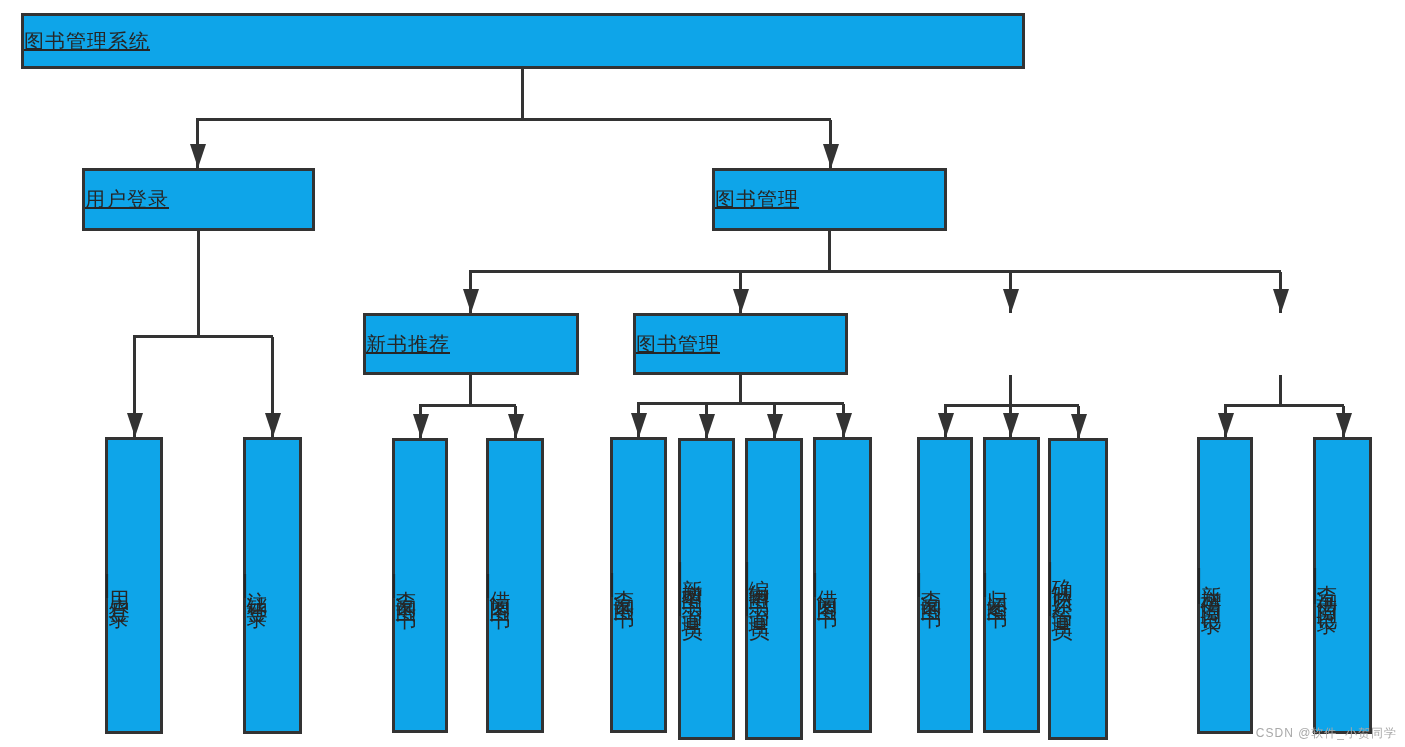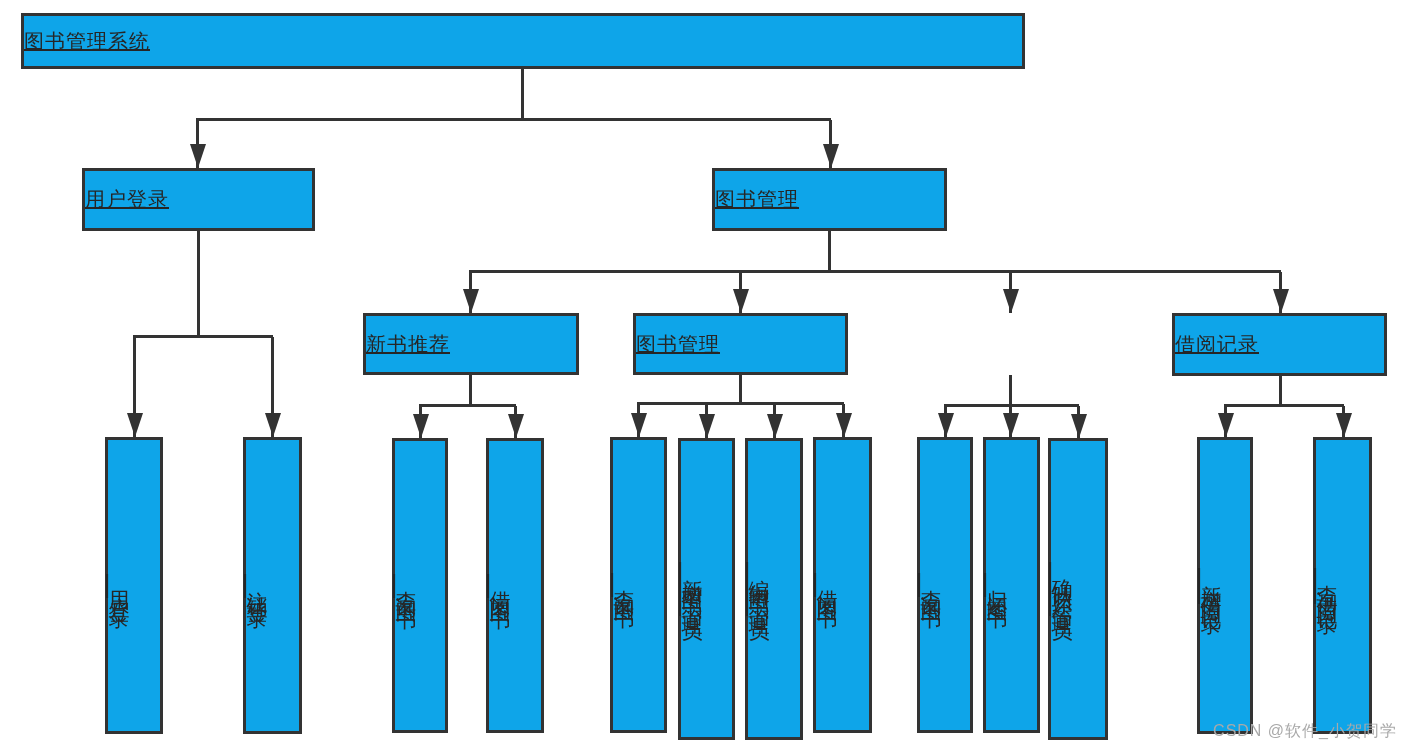--- a/index.html
+++ b/index.html
@@ -66,21 +66,21 @@
     width: 0;
     height: 0;
     border-left: 8px solid transparent;
     border-right: 8px solid transparent;
     border-top: 24px solid var(--line);
   }
   .watermark {
     position: absolute;
     right: 8px;
     bottom: 5px;
-    font-size: 16px;
+    font-size: 12px;
     color: var(--watermark);
     letter-spacing: 1px;
     z-index: 3;
     margin-top: 36px;
   }
 </style>
 </head>
 <body>
 
 <div id="canvas">
@@ -94,23 +94,20 @@
   </div>
   <div class="box" style="left:712px;top:168px;width:235px;height:63px">
     <span>图书管理</span>
   </div>
 
   <div class="box" style="left:363px;top:313px;width:216px;height:62px">
     <span>新书推荐</span>
   </div>
   <div class="box" style="left:633px;top:313px;width:215px;height:62px">
     <span>图书管理</span>
-  </div>
-  <div class="box" style="left:1172px;top:313px;width:215px;height:63px">
-    <span>借阅记录</span>
   </div>
 
   <div class="box" style="left:105px;top:437px;width:58px;height:297px">
     <span class="vtext">用户登录</span>
   </div>
   <div class="box" style="left:243px;top:437px;width:59px;height:297px">
     <span class="vtext">注销登录</span>
   </div>
 
   <div class="box" style="left:392px;top:438px;width:56px;height:295px">

